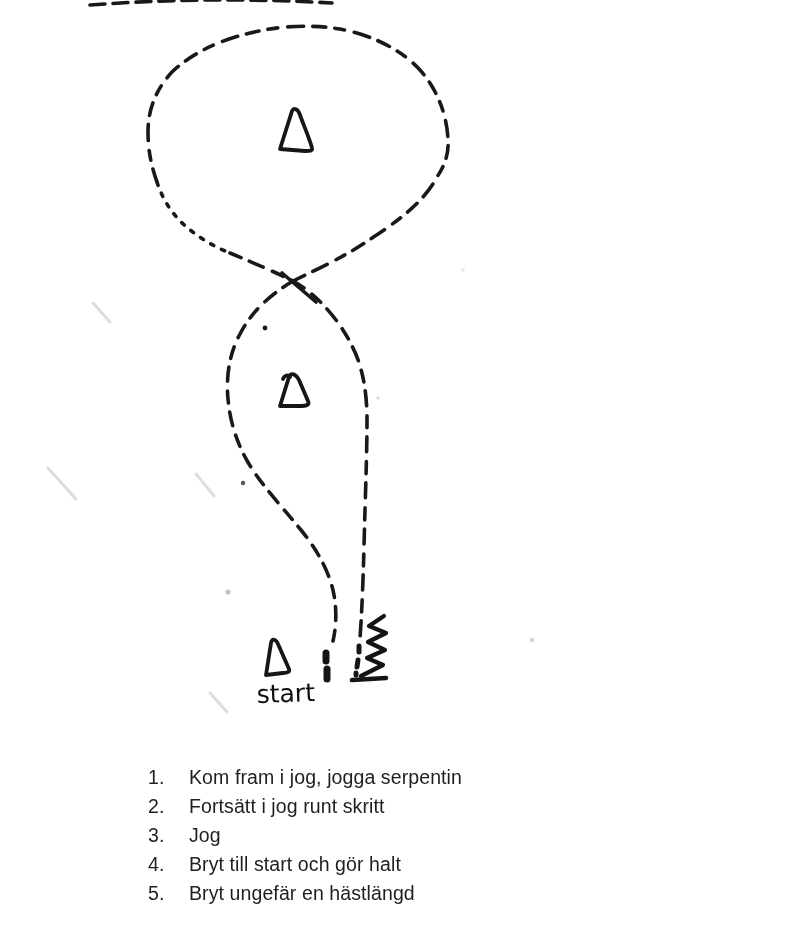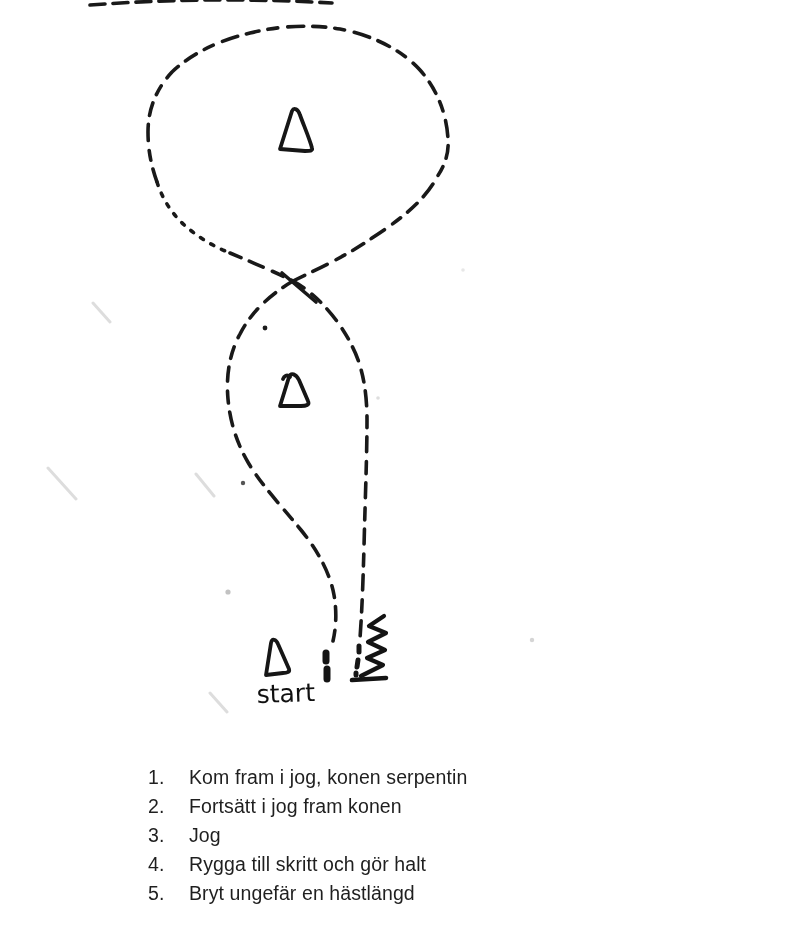--- a/index.html
+++ b/index.html
@@ -119,33 +119,33 @@
 
     <circle cx="265" cy="328" r="2.4" fill="#1c1c1c"></circle>
     <circle cx="243" cy="483" r="2.2" fill="#2a2a2a" opacity="0.8"></circle>
 
     <text class="start-text" x="257" y="703" transform="rotate(-2 257 703)">start</text>
   </svg>
 
   <div class="instructions">
     <div class="instr-row">
       <span class="instr-number">1.</span>
-      <span class="instr-text">Kom fram i jog, konen serpentin</span>
+      <span class="instr-text">Kom fram i jog, jogga serpentin</span>
     </div>
     <div class="instr-row">
       <span class="instr-number">2.</span>
-      <span class="instr-text">Fortsätt i jog fram konen</span>
+      <span class="instr-text">Fortsätt i jog runt skritt</span>
     </div>
     <div class="instr-row">
       <span class="instr-number">3.</span>
       <span class="instr-text">Jog</span>
     </div>
     <div class="instr-row">
       <span class="instr-number">4.</span>
-      <span class="instr-text">Rygga till skritt och gör halt</span>
+      <span class="instr-text">Bryt till start och gör halt</span>
     </div>
     <div class="instr-row">
       <span class="instr-number">5.</span>
       <span class="instr-text">Bryt ungefär en hästlängd</span>
     </div>
   </div>
 
 </div>
 
 </body></html>

